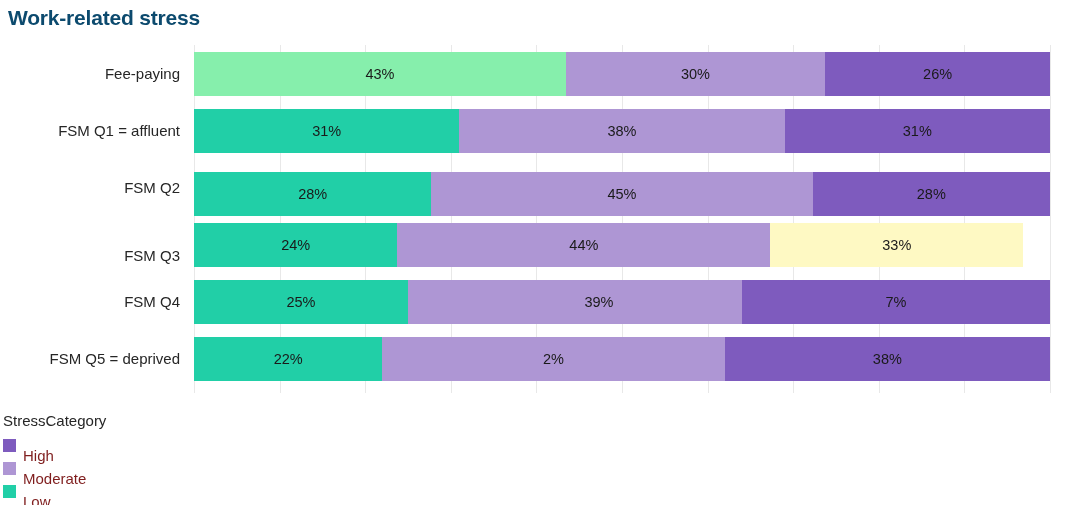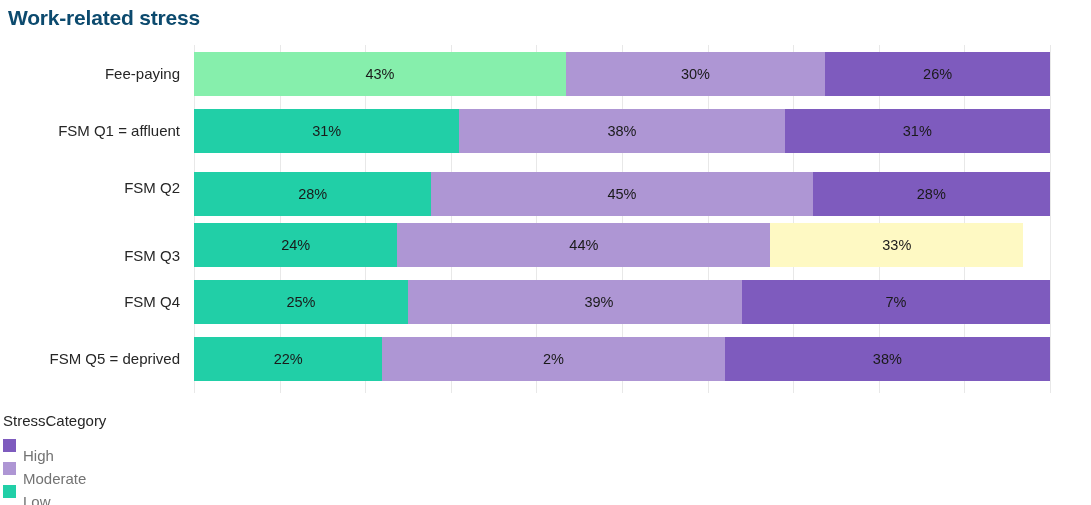--- a/index.html
+++ b/index.html
@@ -126,21 +126,21 @@
     height: 23px;
   }
   .legend-swatch {
     width: 13px;
     height: 13px;
     margin-right: 7px;
     flex: 0 0 auto;
   }
   .legend-label {
     font-size: 15px;
-    color: #737373;
+    color: #7f1d1d;
     line-height: 23px;
     white-space: nowrap;
     margin-top: 20px;
   }
 </style>
 </head>
 <body>
 
 <div id="chart-root">
 

